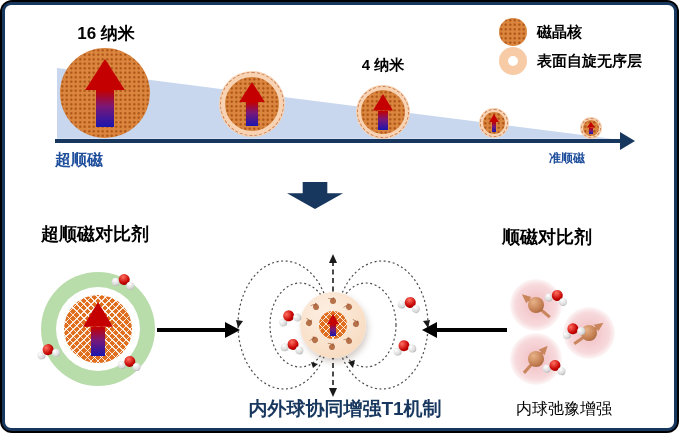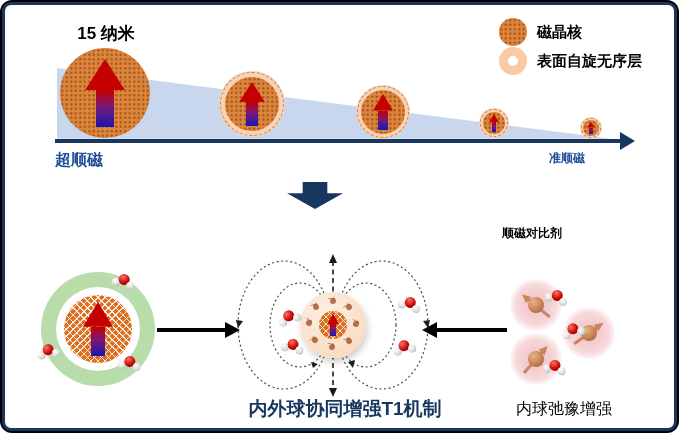--- a/index.html
+++ b/index.html
@@ -78,38 +78,39 @@
 </head>
 <body>
 
 <div class="stage">
   <div class="panel"></div>
 
   <div class="wedge"></div>
   <div class="axis-line"></div>
   <div class="axis-head"></div>
 
-  <div class="txt bold center" style="left:58px;top:22px;width:96px;font-size:17px;">15 纳米</div>
+  <div class="txt bold center" style="left:58px;top:22px;width:96px;font-size:17px;">16 纳米</div>
   <div class="abs core-dots" style="left:60px;top:48px;width:90px;height:90px;">
     <div class="uparrow" style="left:25px;top:11px;width:40px;height:68px;">
       <div class="ua-head"></div>
         <div class="ua-shaft"></div>
     </div>
   </div>
 
   <div class="abs shell" style="left:219px;top:71px;width:66px;height:66px;">
     <div class="dashes"></div>
     <div class="core core-dots" style="left:6px;top:6px;width:54px;height:54px;">
       <div class="uparrow" style="left:14px;top:5px;width:26px;height:44px;">
         <div class="ua-head"></div>
           <div class="ua-shaft"></div>
       </div>
     </div>
   </div>
 
+  <div class="txt bold center" style="left:340px;top:56px;width:86px;font-size:15px;">4 纳米</div>
   <div class="abs shell" style="left:356px;top:85px;width:54px;height:54px;">
     <div class="dashes"></div>
     <div class="core core-dots" style="left:5px;top:5px;width:44px;height:44px;">
       <div class="uparrow" style="left:12px;top:4px;width:20px;height:36px;">
         <div class="ua-head"></div>
           <div class="ua-shaft"></div>
       </div>
     </div>
   </div>
 
@@ -136,21 +137,22 @@
   <div class="abs core-dots" style="left:499px;top:18px;width:28px;height:28px;"></div>
   <div class="txt bold" style="left:537px;top:23px;font-size:15px;">磁晶核</div>
   <div class="legend-ring" style="left:499px;top:47px;"></div>
   <div class="txt bold" style="left:537px;top:52px;font-size:15px;">表面自旋无序层</div>
 
   <div class="txt bold blue" style="left:55px;top:150px;font-size:16px;">超顺磁</div>
   <div class="txt bold blue" style="left:549px;top:150px;font-size:12px;">准顺磁</div>
 
   <div class="down-arrow"></div>
 
-  <div class="txt bold" style="left:502px;top:225px;font-size:12px;">顺磁对比剂</div>
+  <div class="txt bold" style="left:41px;top:222px;font-size:18px;">超顺磁对比剂</div>
+  <div class="txt bold" style="left:502px;top:225px;font-size:18px;">顺磁对比剂</div>
 
   <div class="ball" style="left:41px;top:272px;width:114px;height:114px;background:#B9DCAB;">
     <div class="ball" style="left:15px;top:15px;width:84px;height:84px;background:#fff;"></div>
     <div class="ball hatch" style="left:23px;top:23px;width:68px;height:68px;">
       <div class="uparrow" style="left:19px;top:7px;width:30px;height:54px;">
         <div class="ua-head"></div>
           <div class="ua-shaft"></div>
       </div>
     </div>
   </div>

